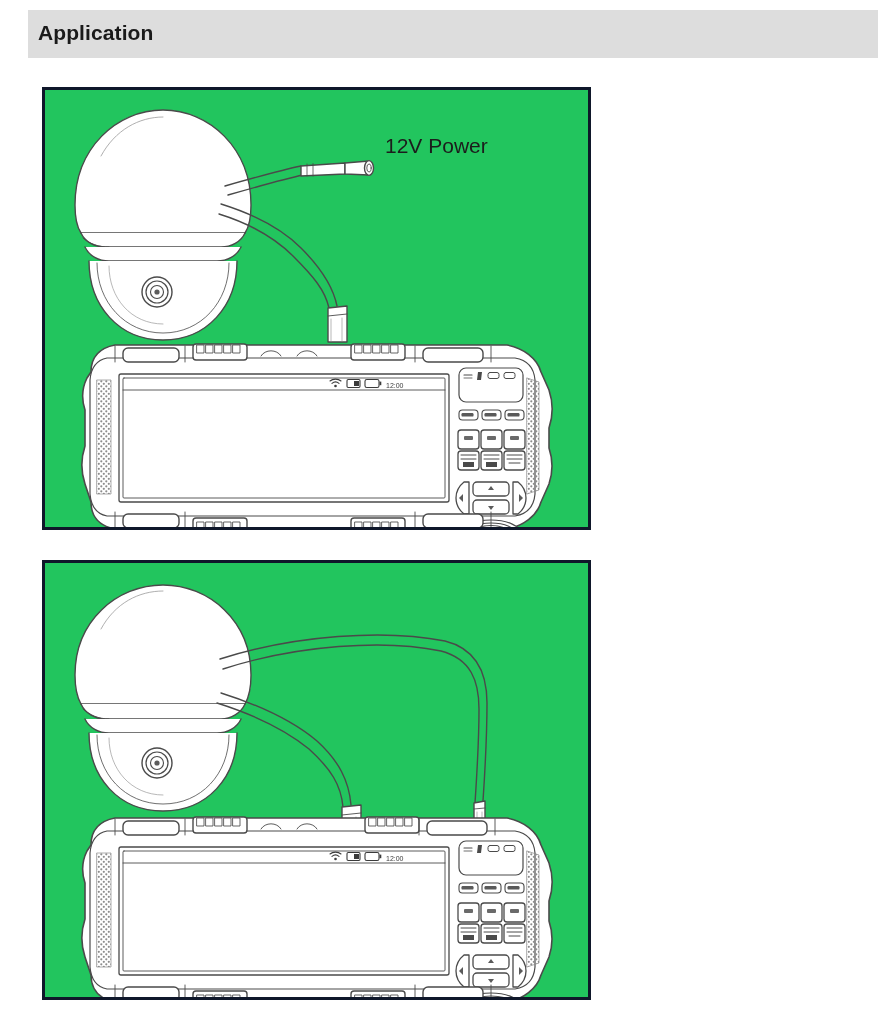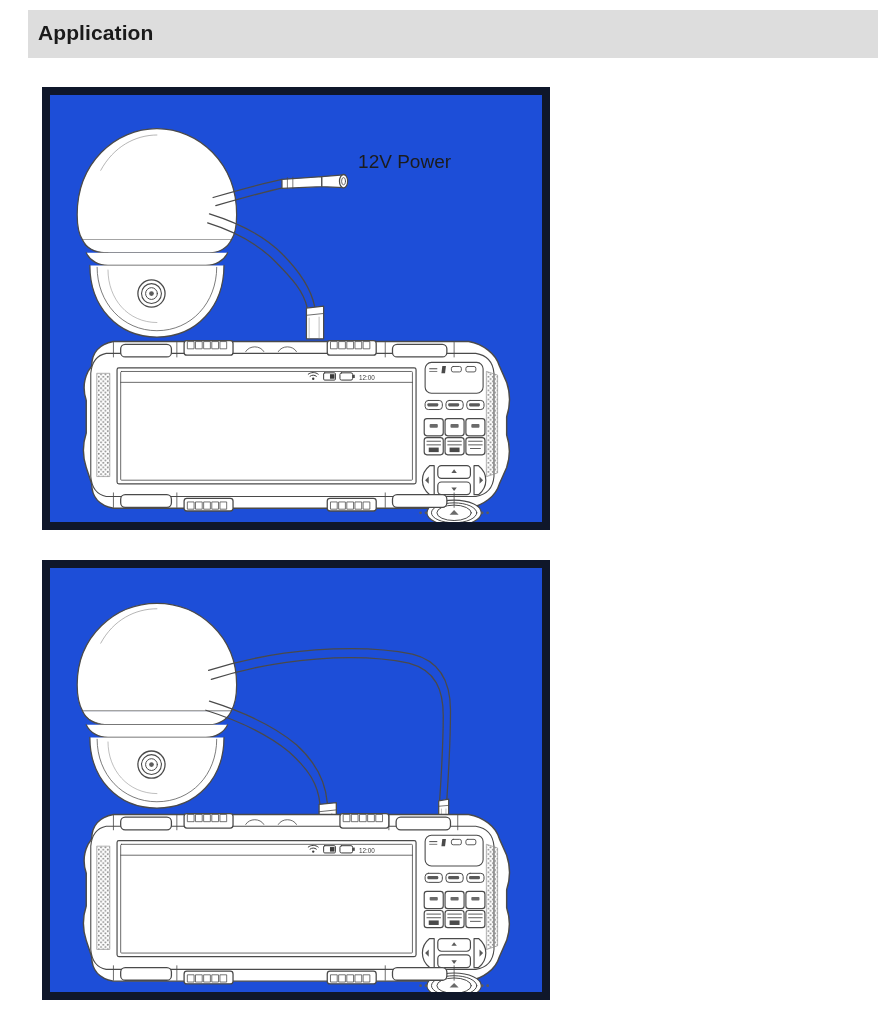--- a/index.html
+++ b/index.html
@@ -36,23 +36,23 @@
     font-weight: bold;
     color: #1a1a1a;
     letter-spacing: 0.1px;
     white-space: nowrap;
   }
 
   
   .figure-panel {
     position: absolute;
     left: 42px;
-    width: 508px;
-    border: 8px solid #0f172a;
-    background: #1d4ed8;
+    width: 549px;
+    border: 3px solid #0f172a;
+    background: #22c55e;
     box-sizing: border-box;
     overflow: hidden;
   }
   #panel-1 { top: 87px;  height: 443px; }
   #panel-2 { top: 560px; height: 440px; }
 
   .fig-svg { display: block; width: 100%; height: 100%; }
 
   .cap-label {
     font-family: "Liberation Sans", sans-serif;

